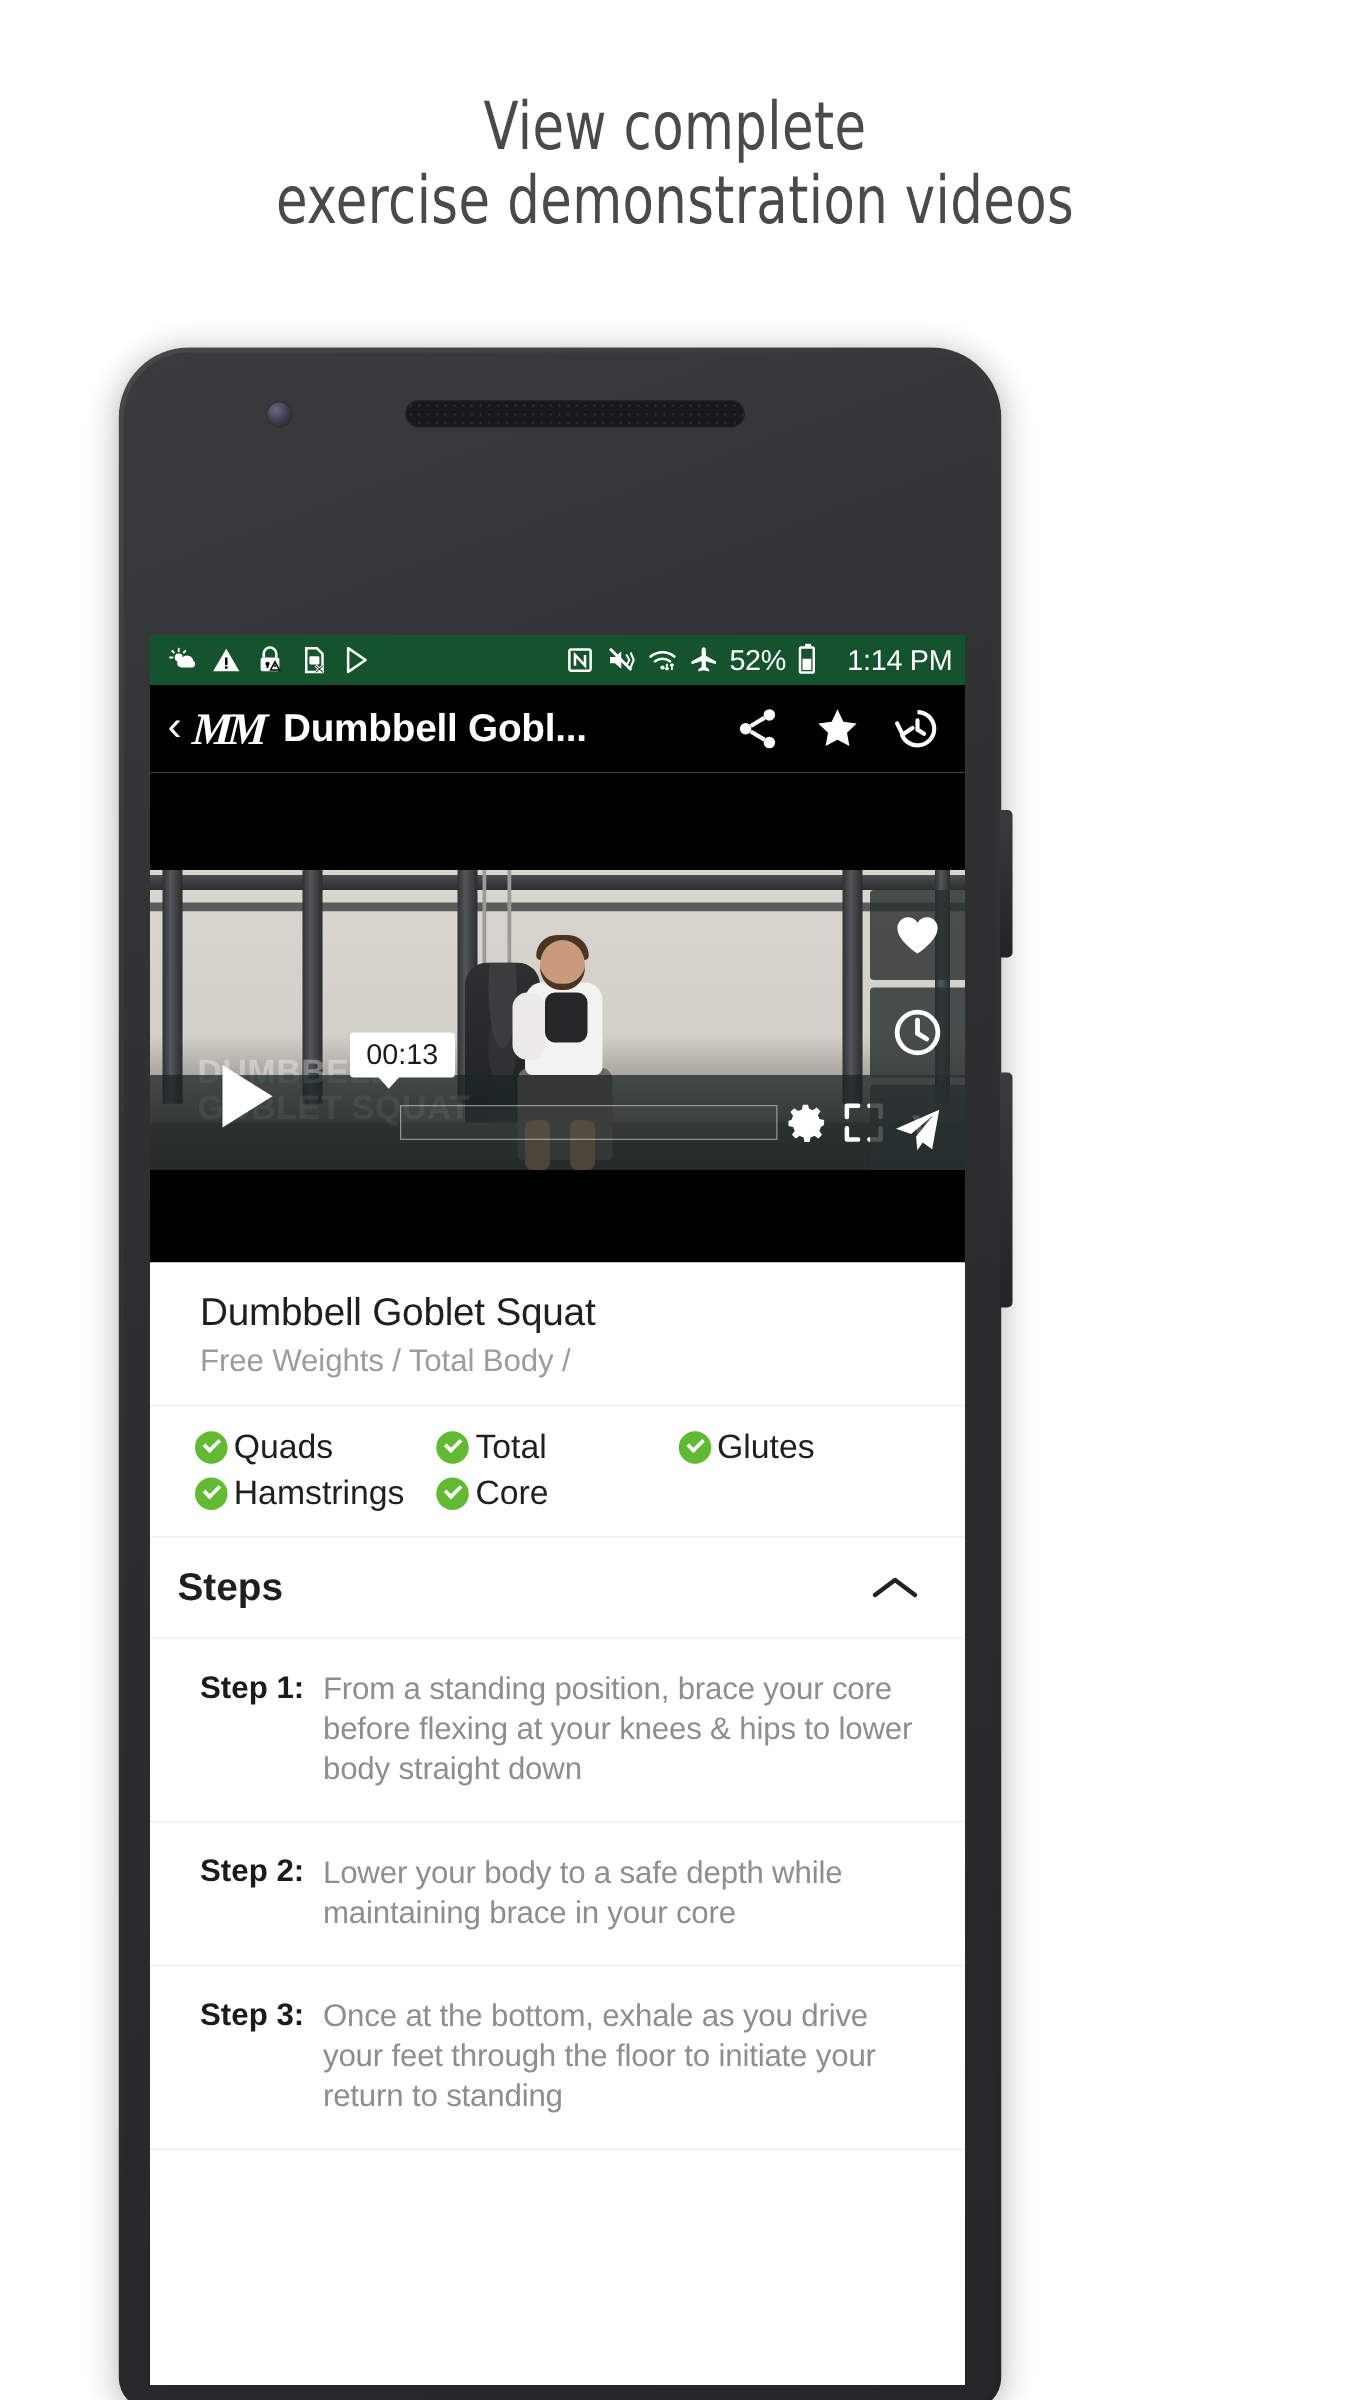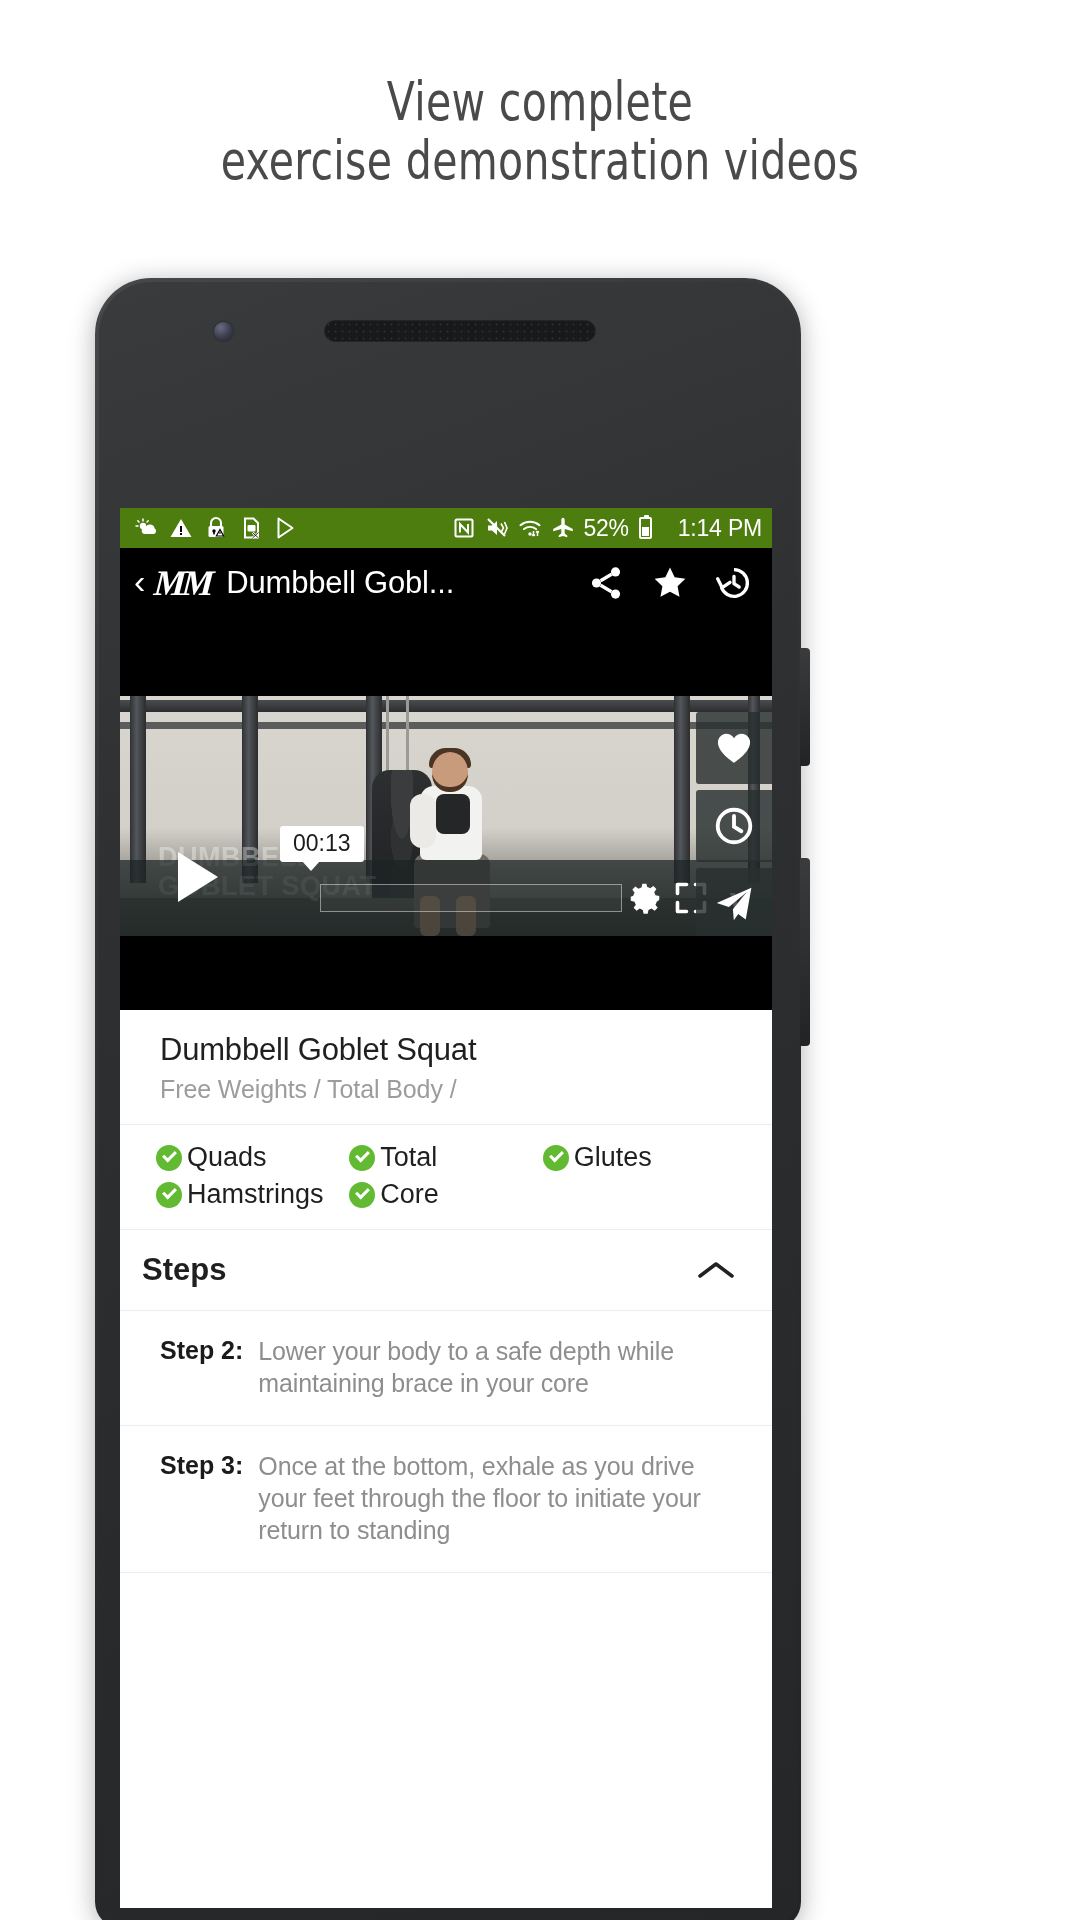--- a/index.html
+++ b/index.html
@@ -75,21 +75,21 @@
   .screen {
     position:absolute;
     left:21px; top:226px;
     width:652px; height:1400px;
     background:#ffffff;
     overflow:hidden;
   }
 
   
   .statusbar {
-    height:40px; background:#4d7c0f;
+    height:40px; background:#14532d;
     display:flex; align-items:center;
     padding:0 10px 0 14px;
     color:#fff;
     gap:36px;
   }
   .sb-left { display:flex; align-items:center; gap:11px; flex:1; }
   .sb-right { display:flex; align-items:center; gap:9px; }
   .sb-ico { width:24px; height:24px; display:block; }
   .sb-pct {
     font-size:23px; font-weight:400; letter-spacing:-.3px;
@@ -121,21 +121,21 @@
     font-size:34px; line-height:1; padding:0 9px 4px 4px;
     font-family:"Liberation Sans", sans-serif; color:#fff;
   }
   .logo-m {
     font-family:"Liberation Serif", serif;
     font-style:italic; font-weight:700; font-size:36px;
     letter-spacing:-4px; margin-right:16px;
     transform:skewX(-4deg);
   }
   .appbar-title {
-    font-size:31px; font-weight:400; flex:1;
+    font-size:31px; font-weight:700; flex:1;
     white-space:nowrap; overflow:hidden;
     letter-spacing:-.2px;
   }
   .ab-btn { width:64px; display:flex; align-items:center; justify-content:center; }
   .ab-btn svg { display:block; }
 
   
   .vid-spacer-top { height:78px; background:#000; }
 
   
@@ -541,20 +541,24 @@
         </div>
 
         <div class="steps-head">
           <span class="steps-title">Steps</span>
           <svg width="44" height="28" viewBox="0 0 44 28">
             <path d="M6 20 22 8 38 20" fill="none" stroke="#222" stroke-width="3.6" stroke-linecap="round" stroke-linejoin="round"></path>
           </svg>
         </div>
 
         <div class="step-row">
+          <span class="step-label">Step 1:</span>
+          <span class="step-text">From a standing position, brace your core before flexing at your knees &amp; hips to lower body straight down</span>
+        </div>
+        <div class="step-row">
           <span class="step-label">Step 2:</span>
           <span class="step-text">Lower your body to a safe depth while maintaining brace in your core</span>
         </div>
         <div class="step-row">
           <span class="step-label">Step 3:</span>
           <span class="step-text">Once at the bottom, exhale as you drive your feet through the floor to initiate your return to standing</span>
         </div>
 
       </div>
     </div>

